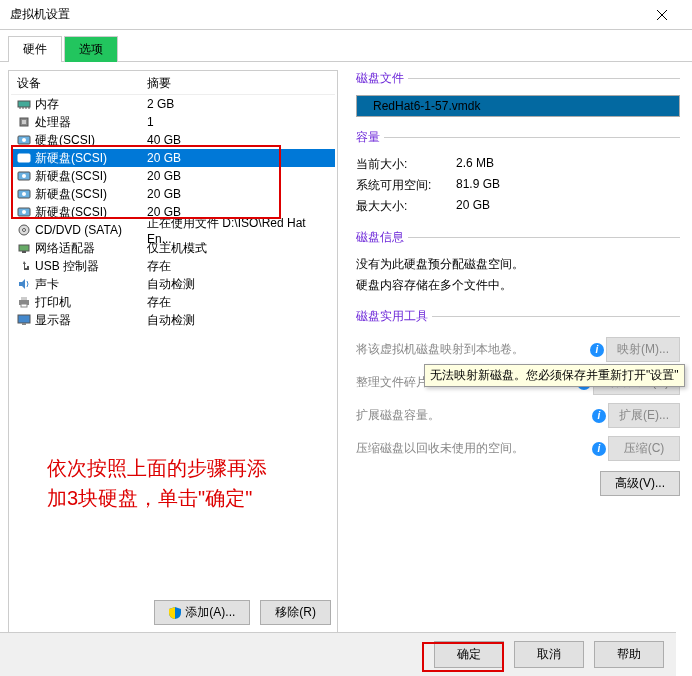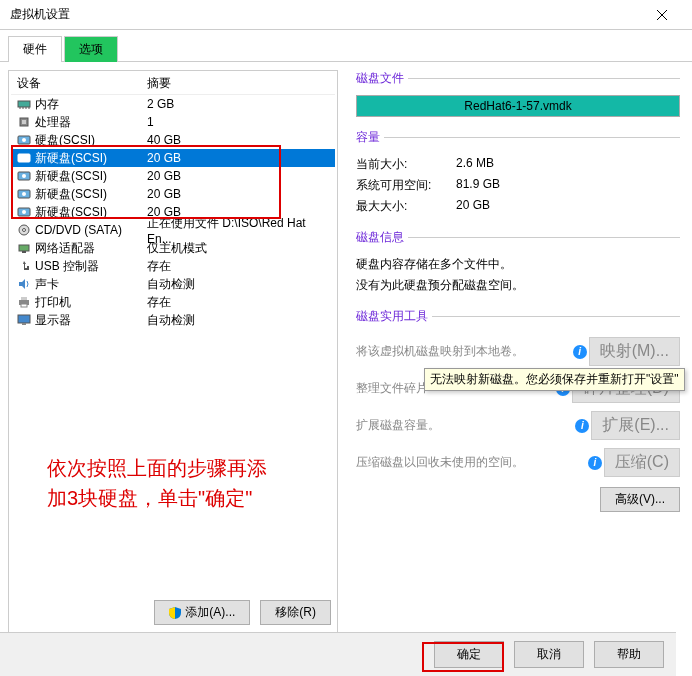--- a/index.html
+++ b/index.html
@@ -22,26 +22,26 @@
 .dev-row .name-cell { width: 112px; }
 .dev-row .summary-cell { flex: 1; }
 .dev-row.selected { background: #0078d7; color: #fff; }
 .highlight-box { position: absolute; border: 2px solid #d00; pointer-events: none; }
 .annotation { position: absolute; color: #d00; font-size: 20px; line-height: 1.5; left: 38px; top: 382px; width: 280px; }
 .left-buttons { display: flex; justify-content: flex-end; gap: 10px; padding: 6px 4px; margin-top: auto; }
 .btn { border: 1px solid #adadad; background: #e1e1e1; padding: 3px 14px; font-size: 12px; cursor: pointer; display: inline-flex; align-items: center; gap: 4px; }
 .right-panel { flex: 1; padding: 0 4px 0 8px; display: flex; flex-direction: column; position: relative; }
 fieldset { border: none; border-top: 1px solid #ccc; margin-bottom: 10px; padding: 8px 0 2px 0; }
 legend { padding: 0 4px 0 0; font-size: 12px; color: #6d28d9; }
-.disk-file-box { border: 1px solid #aaa; padding: 3px 16px; background: #14b8a6; font-size: 12px; text-align: center; }
+.disk-file-box { border: 1px solid #aaa; padding: 3px 16px; background: #0369a1; font-size: 12px; }
 .cap-row { display: flex; padding: 2px 0; font-size: 12px; }
 .cap-row .cap-label { width: 100px; }
 .util-row { display: flex; align-items: center; gap: 2px; padding: 4px 0; font-size: 12px; color: #888; }
 .util-row .util-text { flex: 1; }
-.util-row .util-btn { border: 1px solid #ccc; background: #e1e1e1; padding: 3px 10px; font-size: 16px; cursor: pointer; color: #888; min-width: 72px; }
+.util-row .util-btn { border: 1px solid #ccc; background: #e1e1e1; padding: 3px 10px; font-size: 12px; cursor: pointer; color: #888; min-width: 72px; }
 .info-icon { width: 14px; height: 14px; border-radius: 50%; background: #1e90ff; color: #fff; display: inline-flex; align-items: center; justify-content: center; font-size: 10px; font-style: italic; font-weight: bold; }
 .tooltip { position: absolute; background: #ffffe1; border: 1px solid #999; padding: 2px 5px; font-size: 12px; box-shadow: 2px 2px 4px rgba(0,0,0,0.2); white-space: nowrap; color: #000; }
 .advanced-row { display: flex; justify-content: flex-end; margin-top: 6px; }
 .bottom-bar { position: absolute; bottom: 0; left: 0; right: 16px; border-top: 1px solid #ccc; padding: 8px 12px; display: flex; justify-content: flex-end; gap: 10px; background: #f0f0f0; }
 .bottom-bar .btn { padding: 4px 22px; }
 .ok-highlight { position: absolute; border: 2px solid #d00; pointer-events: none; }
 .shield { display: inline-block; width: 12px; height: 12px; }
 </style>
 </head>
 <body>
@@ -239,22 +239,22 @@
           <span>81.9 GB</span>
         </div>
       <div class="cap-row">
           <span class="cap-label">最大大小:</span>
           <span>20 GB</span>
         </div>
     </fieldset>
 
     <fieldset>
       <legend>磁盘信息</legend>
+      <div style="padding:2px 0">没有为此硬盘预分配磁盘空间。</div>
       <div style="padding:2px 0">硬盘内容存储在多个文件中。</div>
-      <div style="padding:2px 0">没有为此硬盘预分配磁盘空间。</div>
     </fieldset>
 
     <fieldset>
       <legend>磁盘实用工具</legend>
       <div class="util-row">
         <span class="util-text">将该虚拟机磁盘映射到本地卷。</span>
         <span class="info-icon">i</span>
         <button class="util-btn">映射(M)...</button>
       </div>
       <div class="util-row" style="position:relative;">

